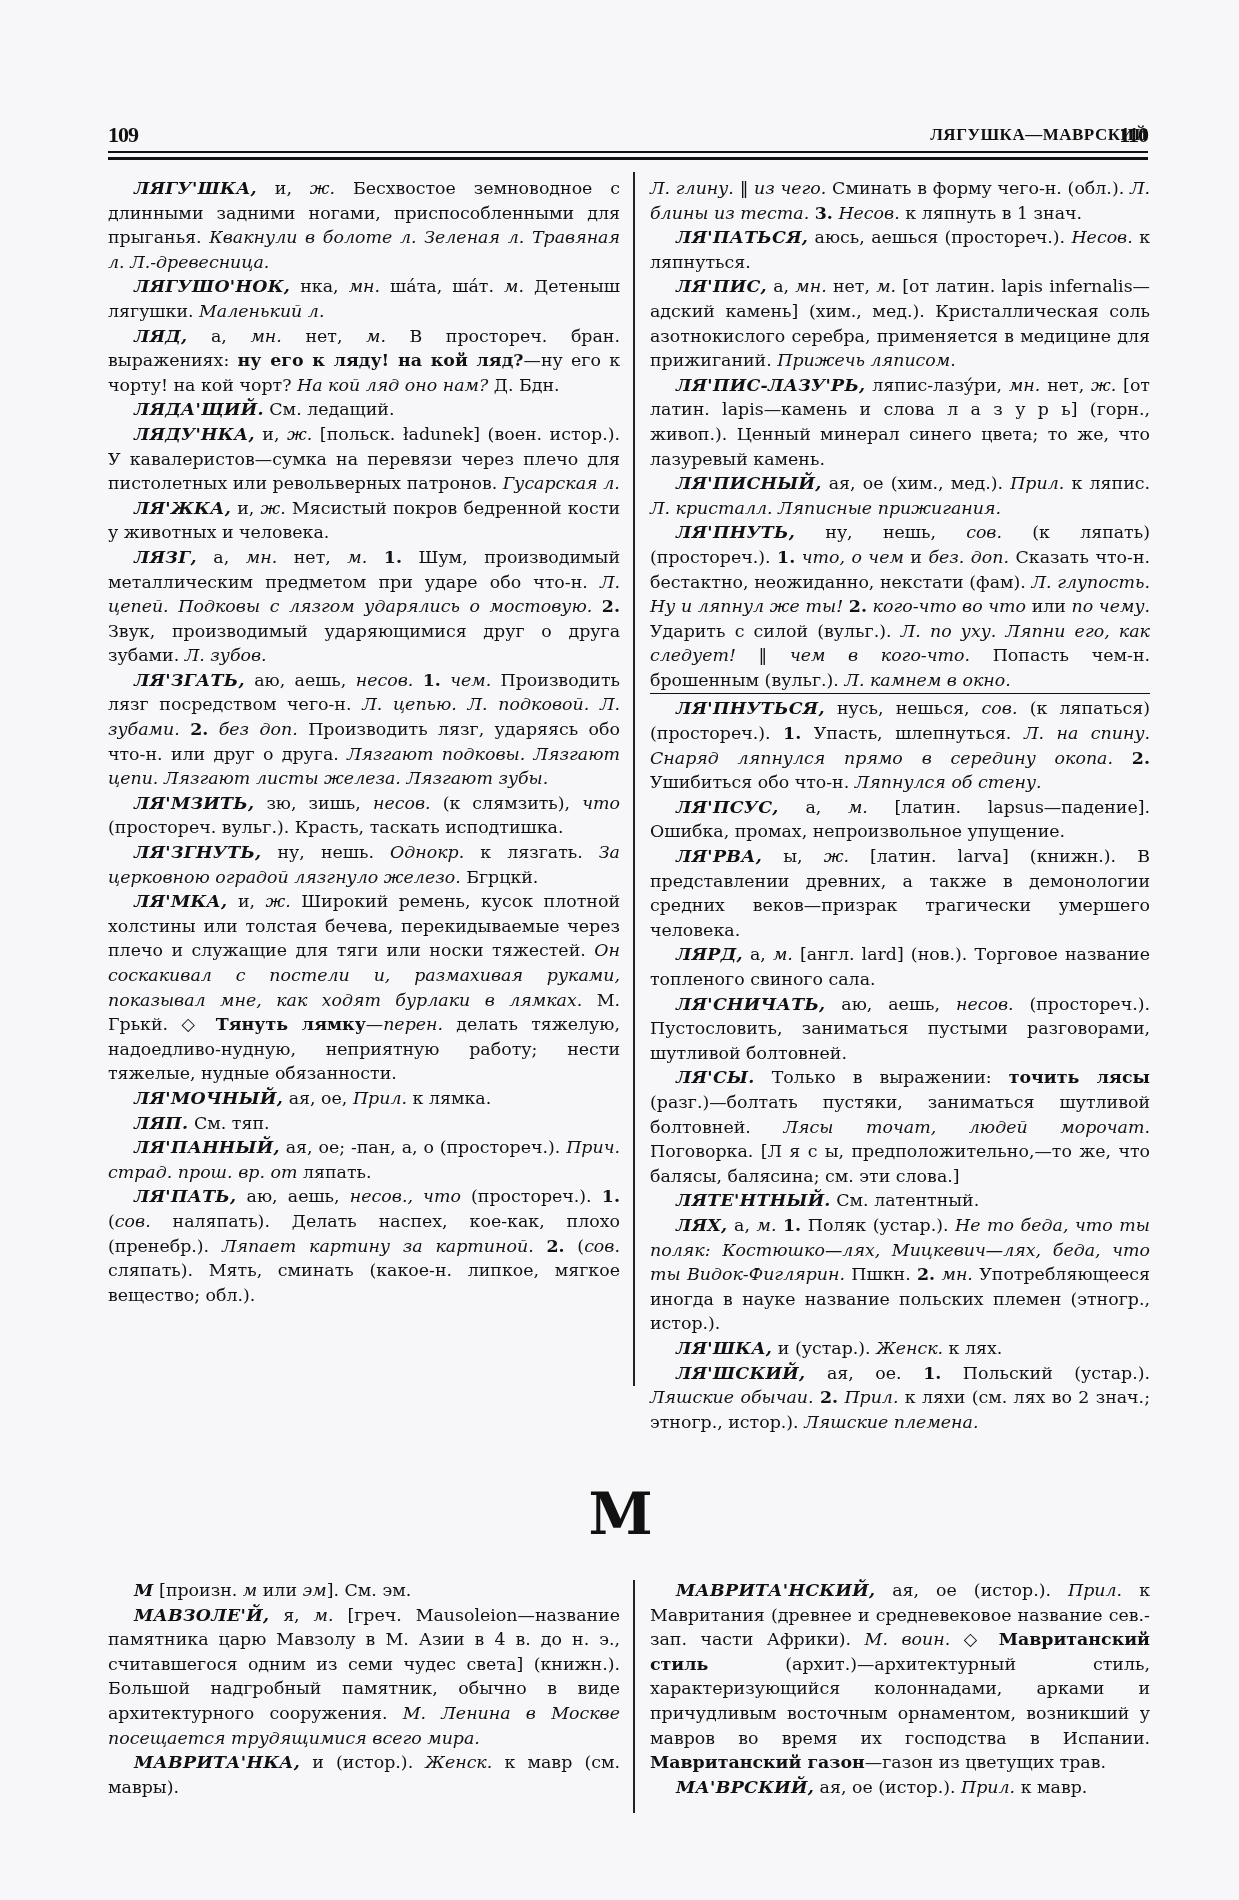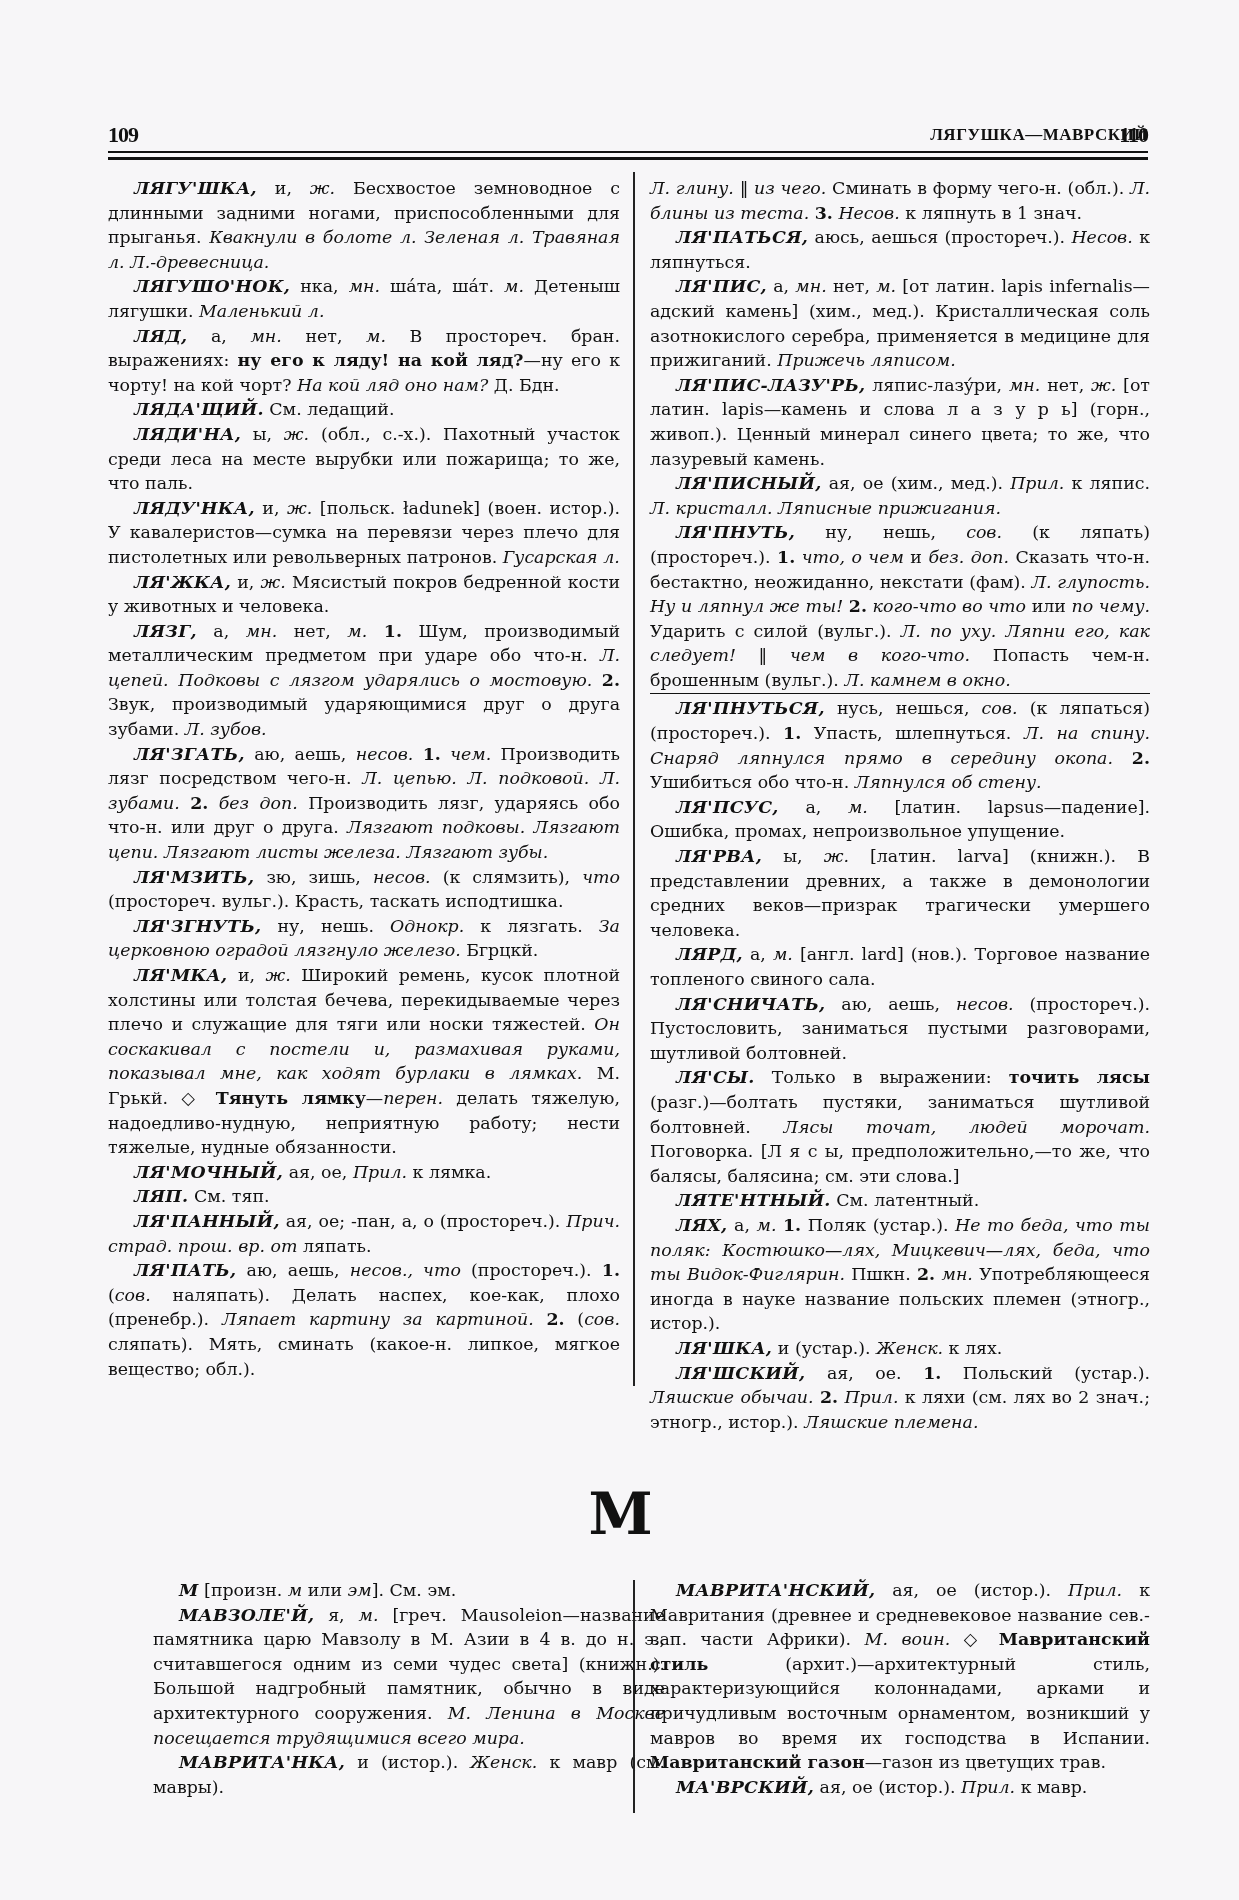--- a/index.html
+++ b/index.html
@@ -9,21 +9,21 @@
   .pnum { position: absolute; top: 0; font-family: "Liberation Serif", serif; font-weight: bold; font-size: 22px; letter-spacing: -1px; }
   .pnum.left { left: 0; } .pnum.right { right: 0; }
   .running { position: absolute; left: 0; right: 0; top: 3px; text-align: right; font-weight: bold; font-size: 17px; letter-spacing: 0.5px; font-family: "Liberation Serif", serif; }
   .rule-top { position: absolute; left: 108px; top: 151px; width: 1040px; height: 0; border-top: 2px solid #111; }
   .rule-top2 { position: absolute; left: 108px; top: 157px; width: 1040px; height: 0; border-top: 3px solid #111; }
   .col { position: absolute; font-size: 17.4px; line-height: 24.6px; text-align: justify; hyphens: manual; }
   .col p { margin: 0; text-indent: 26px; }
   .col p.cont { text-indent: 0; }
   .upper-left { left: 108px; top: 176px; width: 512px; }
   .upper-right { left: 650px; top: 176px; width: 500px; }
-  .lower-left { left: 108px; top: 1578px; width: 512px; margin-left: 45px; }
+  .lower-left { left: 108px; top: 1578px; width: 512px; }
   .lower-right { left: 650px; top: 1578px; width: 500px; }
   .vdiv { position: absolute; left: 633px; width: 0; border-left: 2px solid #222; }
   .vdiv.upper { top: 172px; height: 1214px; }
   .vdiv.lower { top: 1580px; height: 233px; }
   .hw { font-weight: bold; letter-spacing: 0.3px; font-style: italic; }
   .b { font-weight: bold; }
   .i { font-style: italic; }
   .sep-rule { display:block; border-top: 1.5px solid #111; margin: 1px 0 2px 0; height:0; }
   .letter-head { position: absolute; left: 0; width: 1239px; top: 1480px; text-align: center;
                  font-family: "DejaVu Serif", serif; font-weight: bold; font-size: 58px; letter-spacing: -2px; }
@@ -37,21 +37,20 @@
   <span class="pnum right">110</span>
 </div>
 <div class="rule-top"></div>
 <div class="rule-top2"></div>
 
 <div class="col upper-left">
     <p><span class="hw">ЛЯГУ'ШКА,</span><span> и, </span><span class="i">ж.</span><span> Бесхвостое земноводное с длинными задними ногами, приспособленными для прыганья. </span><span class="i">Квакнули в болоте л. Зеленая л. Травяная л. Л.-древесница.</span></p>
     <p><span class="hw">ЛЯГУШО'НОК,</span><span> нка, </span><span class="i">мн.</span><span> шáта, шáт. </span><span class="i">м.</span><span> Детеныш лягушки. </span><span class="i">Маленький л.</span></p>
     <p><span class="hw">ЛЯД,</span><span> а, </span><span class="i">мн.</span><span> нет, </span><span class="i">м.</span><span> В простореч. бран. выражениях: </span><span class="b">ну его к ляду! на кой ляд?</span><span>—ну его к чорту! на кой чорт? </span><span class="i">На кой ляд оно нам?</span><span> Д. Бдн.</span></p>
     <p><span class="hw">ЛЯДА'ЩИЙ.</span><span> См. ледащий.</span></p>
-    <p><span class="hw">ЛЯДИ'НА,</span><span> ы, </span><span class="i">ж.</span><span> (обл., с.-х.). Пахотный участок среди леса на месте вырубки или пожарища; то же, что паль.</span></p>
     <p><span class="hw">ЛЯДУ'НКА,</span><span> и, </span><span class="i">ж.</span><span> [польск. ładunek] (воен. истор.). У кавалеристов—сумка на перевязи через плечо для пистолетных или револьверных патронов. </span><span class="i">Гусарская л.</span></p>
     <p><span class="hw">ЛЯ'ЖКА,</span><span> и, </span><span class="i">ж.</span><span> Мясистый покров бедренной кости у животных и человека.</span></p>
     <p><span class="hw">ЛЯЗГ,</span><span> а, </span><span class="i">мн.</span><span> нет, </span><span class="i">м.</span><span> </span><span class="b">1.</span><span> Шум, производимый металлическим предметом при ударе обо что-н. </span><span class="i">Л. цепей. Подковы с лязгом ударялись о мостовую.</span><span> </span><span class="b">2.</span><span> Звук, производимый ударяющимися друг о друга зубами. </span><span class="i">Л. зубов.</span></p>
     <p><span class="hw">ЛЯ'ЗГАТЬ,</span><span> аю, аешь, </span><span class="i">несов.</span><span> </span><span class="b">1.</span><span> </span><span class="i">чем.</span><span> Производить лязг посредством чего-н. </span><span class="i">Л. цепью. Л. подковой. Л. зубами.</span><span> </span><span class="b">2.</span><span> </span><span class="i">без доп.</span><span> Производить лязг, ударяясь обо что-н. или друг о друга. </span><span class="i">Лязгают подковы. Лязгают цепи. Лязгают листы железа. Лязгают зубы.</span></p>
     <p><span class="hw">ЛЯ'МЗИТЬ,</span><span> зю, зишь, </span><span class="i">несов.</span><span> (к слямзить), </span><span class="i">что</span><span> (простореч. вульг.). Красть, таскать исподтишка.</span></p>
     <p><span class="hw">ЛЯ'ЗГНУТЬ,</span><span> ну, нешь. </span><span class="i">Однокр.</span><span> к лязгать. </span><span class="i">За церковною оградой лязгнуло железо.</span><span> Бгрцкй.</span></p>
     <p><span class="hw">ЛЯ'МКА,</span><span> и, </span><span class="i">ж.</span><span> Широкий ремень, кусок плотной холстины или толстая бечева, перекидываемые через плечо и служащие для тяги или носки тяжестей. </span><span class="i">Он соскакивал с постели и, размахивая руками, показывал мне, как ходят бурлаки в лямках.</span><span> М. Грькй. ◇ </span><span class="b">Тянуть лямку</span><span>—</span><span class="i">перен.</span><span> делать тяжелую, надоедливо-нудную, неприятную работу; нести тяжелые, нудные обязанности.</span></p>
     <p><span class="hw">ЛЯ'МОЧНЫЙ,</span><span> ая, ое, </span><span class="i">Прил.</span><span> к лямка.</span></p>
     <p><span class="hw">ЛЯП.</span><span> См. тяп.</span></p>
     <p><span class="hw">ЛЯ'ПАННЫЙ,</span><span> ая, ое; -пан, а, о (простореч.). </span><span class="i">Прич. страд. прош. вр. от</span><span> ляпать.</span></p>

